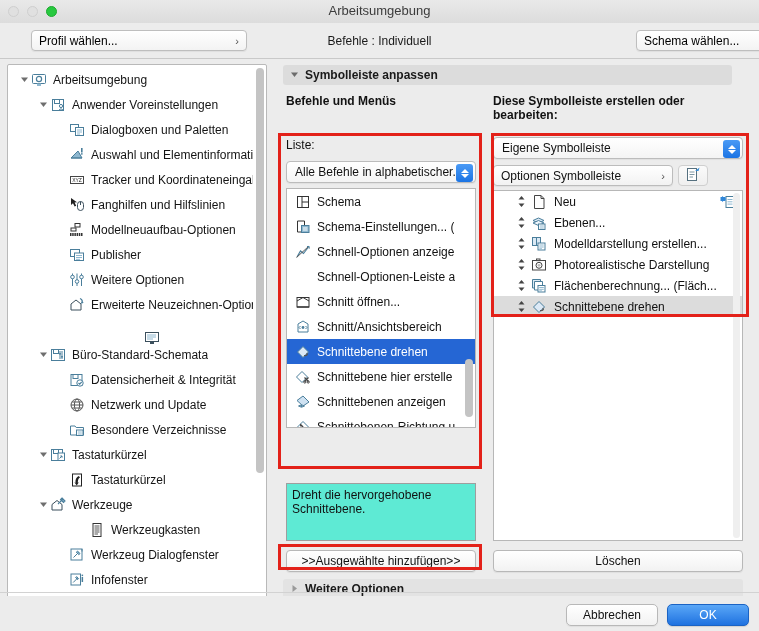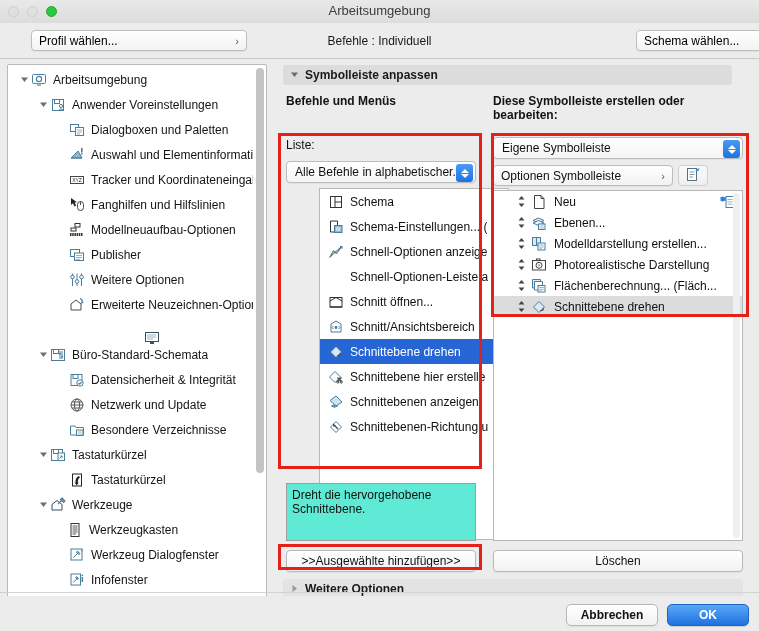--- a/index.html
+++ b/index.html
@@ -118,21 +118,21 @@
   .select .stepper b{display:block;width:0;height:0;border-left:4px solid transparent;border-right:4px solid transparent;}
   .select .stepper b.up{border-bottom:4px solid #fff;}
   .select .stepper b.dn{border-top:4px solid #fff;}
 
   #list-select{left:12px;top:99px;width:190px;}
   #toolbar-select{left:219px;top:75px;width:250px;}
 
   .listbox{
     position:absolute;background:#fff;border:1px solid #b7b7b7;box-sizing:border-box;overflow:hidden;
   }
-  #cmd-list{left:12px;top:126px;width:190px;height:352px;margin-left:33px;}
+  #cmd-list{left:12px;top:126px;width:190px;height:240px;}
   .lrow{
     height:25px;display:flex;align-items:center;white-space:nowrap;
     font-size:12px;color:#111;padding-left:6px;box-sizing:border-box;
   }
   .lrow.sel{background:#2566d4;color:#fff;}
   .lrow .li{width:20px;flex:0 0 20px;display:flex;align-items:center;justify-content:center;margin-right:4px;}
   .lrow .li svg{display:block;}
   .lrow .lt{overflow:hidden;}
   .list-sb{position:absolute;right:2px;top:0px;width:8px;height:286px;}
   .list-sb i{position:absolute;left:0;width:8px;background:#c4c4c4;border-radius:4px;display:block;}
@@ -176,21 +176,21 @@
   .irow .ii{width:22px;flex:0 0 22px;display:flex;align-items:center;justify-content:center;margin-right:4px;}
   .irow .ii svg{display:block;}
   .irow .it{overflow:hidden;}
   .irow .trail{margin-left:auto;margin-right:6px;display:flex;align-items:center;}
   .tb-sb{position:absolute;right:2px;top:2px;width:7px;height:345px;background:#efefef;border-radius:4px;}
 
   
   .bottombar{position:absolute;left:0;top:596px;width:759px;height:35px;background:#ececec;}
   .btn{
     position:absolute;top:8px;height:22px;box-sizing:border-box;border-radius:5px;
-    display:flex;align-items:center;justify-content:center;font-size:12px;font-weight:bold;
+    display:flex;align-items:center;justify-content:center;font-size:12px;
   }
   #cancel-button{left:566px;width:92px;background:linear-gradient(#ffffff,#f2f2f2);border:1px solid #b8b8b8;color:#111;
     box-shadow:0 1px 1px rgba(0,0,0,.06);}
   #ok-button{left:667px;width:82px;background:linear-gradient(#5aa7f7,#1f72e0);border:1px solid #1b63c4;color:#fff;
     box-shadow:0 1px 1px rgba(0,0,0,.12);}
   .sep-line{position:absolute;left:0;top:592px;width:759px;height:1px;background:#d2d2d2;}
 </style>
 </head>
 <body>
 
@@ -453,21 +453,21 @@
             </svg>
           </span>
           <span class="ticon">
             <svg width="16" height="16" viewBox="0 0 16 16">
               <path d="M2 13 L2 7.5 L7 3.5 L12 7.5 L12 13 Z" fill="#fff" stroke="#3b4f5c"></path>
               <path d="M8 7 L13 2 M12 1 l3 3 -1.5 1.5 -3-3 Z" stroke="#4a7e9b" fill="#8fb8d0" stroke-width="1.1"></path>
             </svg>
           </span>
           <span class="tlabel">Werkzeuge</span>
         </div>
-        <div class="trow" style="padding-left: 46px;">
+        <div class="trow" style="padding-left: 68px;">
           <span class="tw"></span>
           <span class="ticon">
             <svg width="16" height="16" viewBox="0 0 16 16">
               <rect x="4" y="1.5" width="8" height="13" fill="#fff" stroke="#333"></rect>
               <line x1="5.5" y1="4" x2="10.5" y2="4" stroke="#555"></line>
               <line x1="5.5" y1="6" x2="10.5" y2="6" stroke="#555"></line>
               <line x1="5.5" y1="8" x2="10.5" y2="8" stroke="#555"></line>
               <line x1="5.5" y1="10" x2="10.5" y2="10" stroke="#555"></line>
               <line x1="5.5" y1="12" x2="9" y2="12" stroke="#555"></line>
             </svg>

